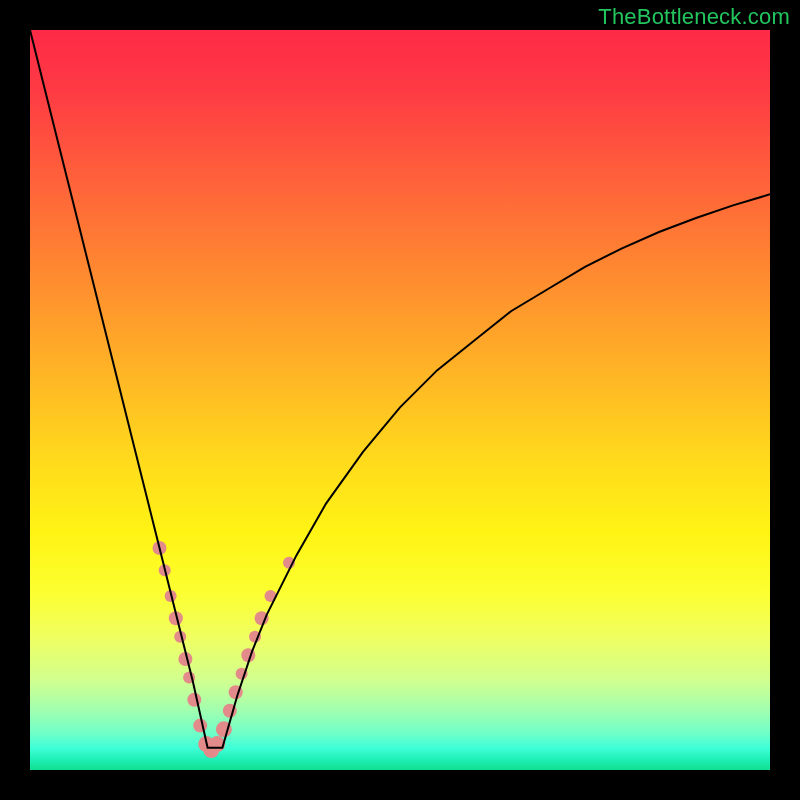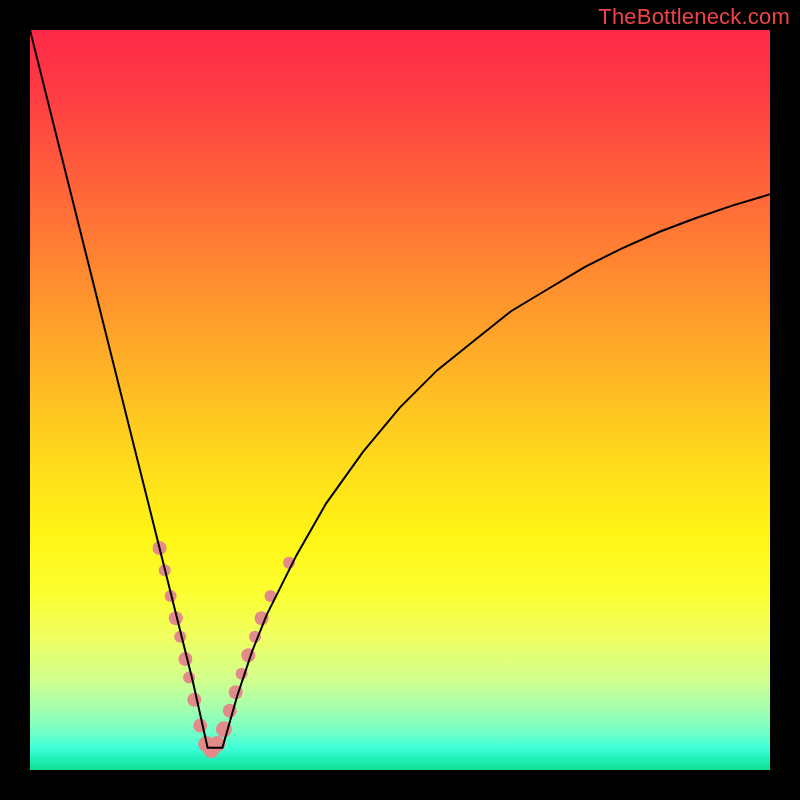--- a/index.html
+++ b/index.html
@@ -33,21 +33,21 @@
       #70ffc8 95%,
       #40ffd8 97%,
       #20f0b8 98.5%,
       #10e090 100%
     );
   }
   .watermark {
     position: absolute;
     top: 4px;
     right: 10px;
-    color: #ef4444;
+    color: #22c55e;
     font-size: 22px;
     letter-spacing: 0.2px;
     font-family: Arial, Helvetica, sans-serif;
   }
   svg.plot {
     position: absolute;
     left: 0;
     top: 0;
     width: 740px;
     height: 740px;

